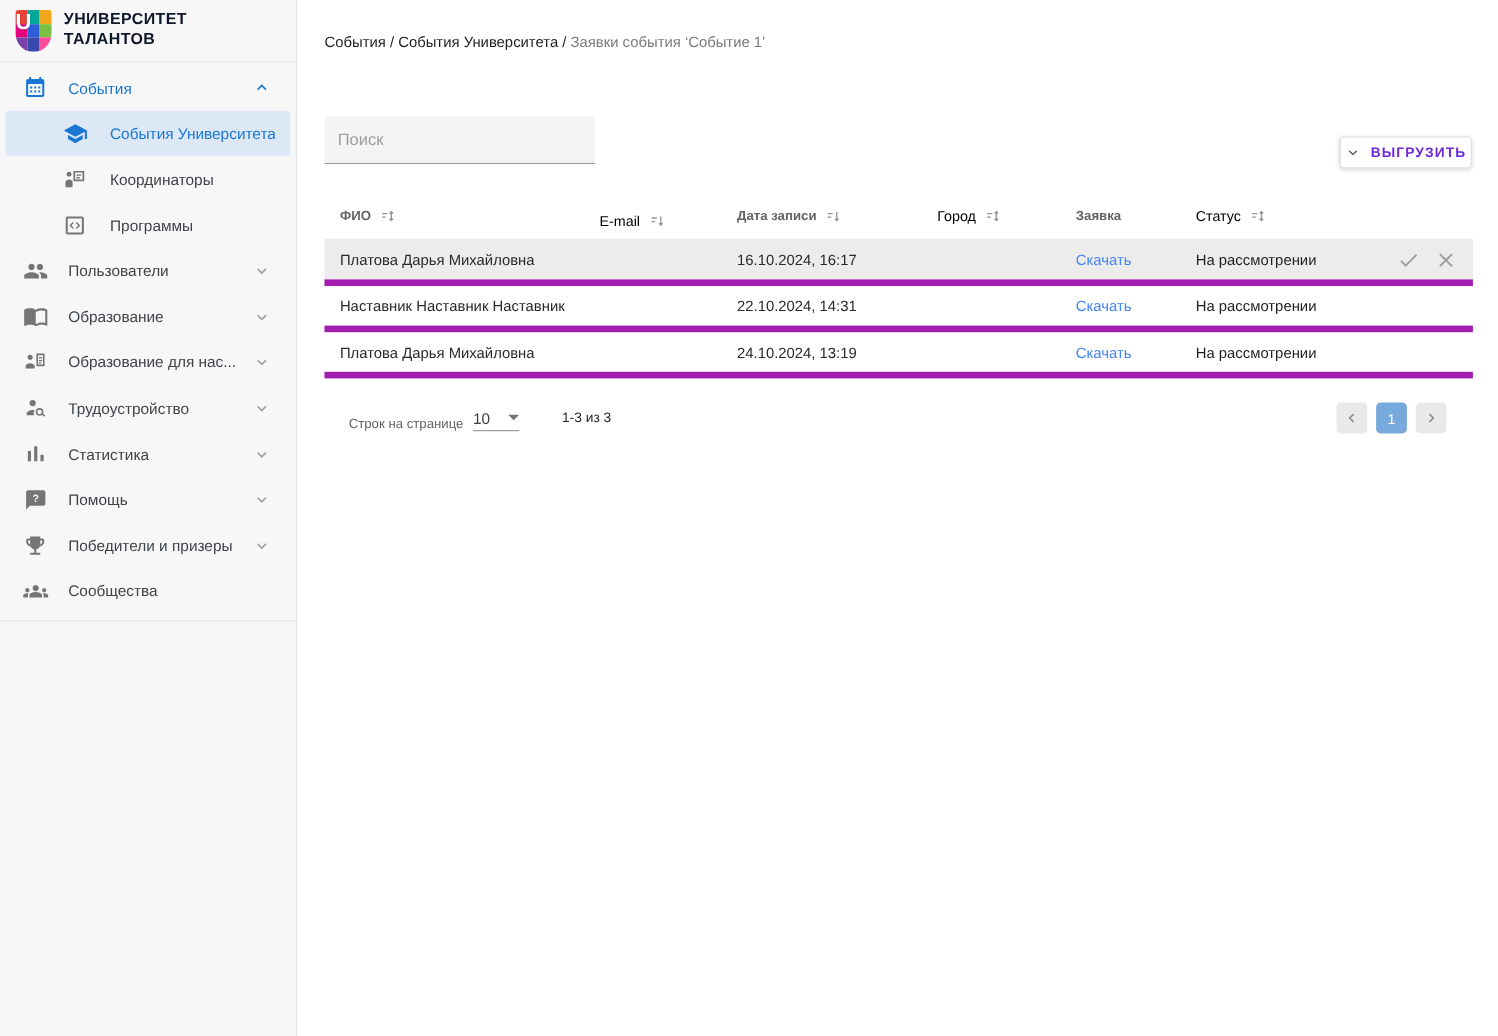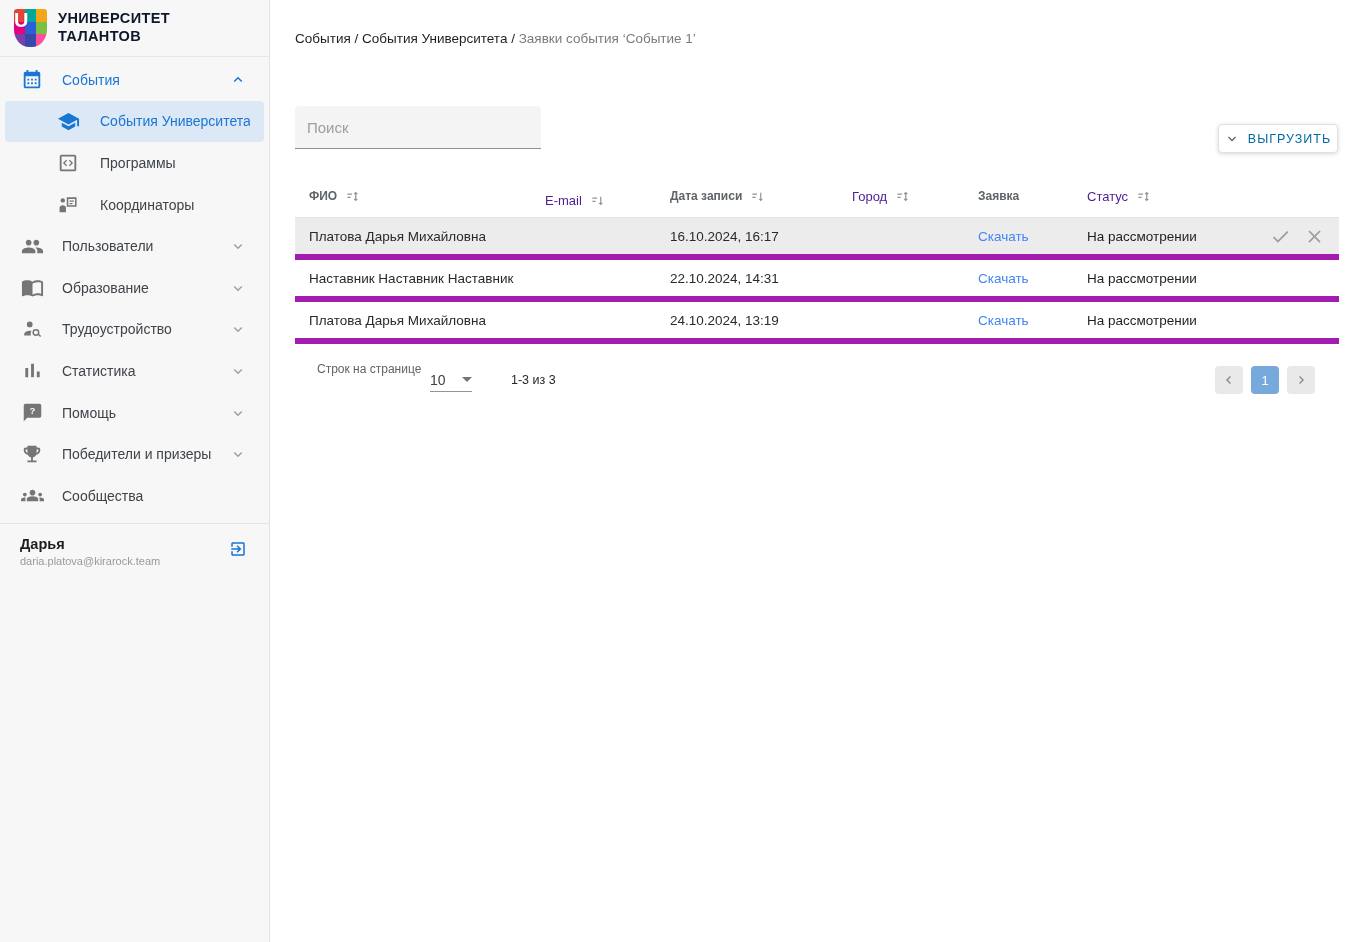--- a/index.html
+++ b/index.html
@@ -51,43 +51,43 @@
                   border-radius:4px 4px 0 0; }
   .search-field input { width:100%; height:100%; background:transparent; border:none;
                         outline:none; padding:0 12px; font-size:15px; color:#333;
                         font-family:"Liberation Sans", sans-serif; }
   .search-field input::placeholder { color:#9e9e9e; }
 
   .export-btn { position:absolute; left:1218px; top:124px; width:120px; height:29px;
                 background:#fff; border:1px solid #e1e1e1; border-radius:4px;
                 box-shadow:0 1px 4px rgba(0,0,0,.16); display:flex; align-items:center;
                 justify-content:center; gap:9px; cursor:pointer; }
-  .export-btn .lbl { font-size:12.5px; font-weight:400; letter-spacing:1px; color:#0369a1; }
+  .export-btn .lbl { font-size:12.5px; font-weight:700; letter-spacing:1px; color:#6d28d9; }
   .export-btn .chev { width:14px; color:#5f6368; display:flex; }
 
   .table { position:absolute; left:295px; top:175px; width:1044px; }
   .trow { display:grid; grid-template-columns:250px 125px 182px 126px 109px 183px 1fr;
           align-items:center; }
   .thead { height:43px; border-bottom:1px solid #e2e6ea; }
-  .th { display:flex; align-items:center; gap:9px; font-size:13px; color:#4c1d95;
+  .th { display:flex; align-items:center; gap:9px; font-size:13px; color:#000000;
         cursor:pointer; }
   .th.bold { font-size:12px; font-weight:700; color:#5f6468; }
   .th .sort { display:flex; color:#8f9499; }
   .th-email { position:relative; top:4px; }
   .cell-first { padding-left:14px; }
   .tbody .trow { height:42px; border-bottom:6px solid #a21caf; font-size:13.5px; color:#2a2a2a; }
   .trow.hl { background:#ececec; }
   .link { color:#4285f4; cursor:pointer; }
   .status { color:#1f1f1f; }
   .actions { display:flex; justify-content:flex-end; align-items:center; gap:13px;
              padding-right:17px; color:#9e9e9e; }
   .actions .act { width:21px; height:21px; cursor:pointer; display:flex; }
 
   .pagebar { position:absolute; left:295px; top:360px; width:1044px; height:40px; }
-  .rpp-label { position:absolute; left:22px; top:2px; font-size:12px; color:#636363; }
+  .rpp-label { position:absolute; left:22px; top:18px; font-size:12px; color:#636363; }
   .rpp-select { position:absolute; left:135px; top:8px; width:42px; height:24px;
                 border-bottom:1px solid #949494; display:flex; align-items:center;
                 justify-content:space-between; cursor:pointer; }
   .rpp-select .val { font-size:14px; color:#3c4043; }
   .rpp-select .arr { width:0; height:0; border-left:5px solid transparent;
                      border-right:5px solid transparent; border-top:5px solid #757575; }
   .range { position:absolute; left:216px; top:13px; font-size:12.5px; color:#262626; }
   .pager { position:absolute; left:920px; top:6px; display:flex; gap:8px; }
   .pg-btn { width:28px; height:28px; border-radius:4px; background:#e9e9e9;
             display:flex; align-items:center; justify-content:center; color:#8b8b8b;
@@ -142,39 +142,39 @@
           <svg viewBox="0 0 24 24" width="23" height="23" fill="currentColor">
               <path d="M5 13.18v4L12 21l7-3.82v-4L12 17l-7-3.82zM12 3 1 9l11 6 9-4.91V17h2V9L12 3z"></path>
             </svg>
           </span>
         <span class="label">События Университета</span>
       </div>
 
       <div class="nav-item sub">
         <span class="icon">
           <svg viewBox="0 0 24 24" width="22" height="22" fill="currentColor">
-              <path d="M19 3H5c-1.1 0-2 .9-2 2v14c0 1.1.9 2 2 2h14c1.1 0 2-.9 2-2V5c0-1.1-.9-2-2-2zm0 16H5V5h14v14z"></path>
-              <path d="m10 15.5-3.5-3.5L10 8.5l1 1-2.5 2.5L11 14.5l-1 1zm4 0-1-1 2.5-2.5L13 9.5l1-1 3.5 3.5-3.5 3.5z"></path>
-            </svg>
-          </span>
-        <span class="label">Программы</span>
-      </div>
-
-      <div class="nav-item sub">
-        <span class="icon">
-          <svg viewBox="0 0 24 24" width="22" height="22" fill="currentColor">
               <circle cx="6.3" cy="7" r="2.4"></circle>
               <path d="M2.8 20v-5.2c0-1.5 1.6-2.6 3.5-2.6s3.5 1.1 3.5 2.6V20H2.8z"></path>
               <path d="M11.5 4.5h9v8.5h-9z" fill="none" stroke="currentColor" stroke-width="1.7"></path>
               <path d="M13.7 7.2h4.6v1.3h-4.6zm0 2.6h3.2v1.3h-3.2z"></path>
             </svg>
           </span>
         <span class="label">Координаторы</span>
       </div>
 
+      <div class="nav-item sub">
+        <span class="icon">
+          <svg viewBox="0 0 24 24" width="22" height="22" fill="currentColor">
+              <path d="M19 3H5c-1.1 0-2 .9-2 2v14c0 1.1.9 2 2 2h14c1.1 0 2-.9 2-2V5c0-1.1-.9-2-2-2zm0 16H5V5h14v14z"></path>
+              <path d="m10 15.5-3.5-3.5L10 8.5l1 1-2.5 2.5L11 14.5l-1 1zm4 0-1-1 2.5-2.5L13 9.5l1-1 3.5 3.5-3.5 3.5z"></path>
+            </svg>
+          </span>
+        <span class="label">Программы</span>
+      </div>
+
       <div class="nav-item">
         <span class="icon">
           <svg viewBox="0 0 24 24" width="23" height="23" fill="currentColor">
               <path d="M16 11c1.66 0 2.99-1.34 2.99-3S17.66 5 16 5c-1.66 0-3 1.34-3 3s1.34 3 3 3zm-8 0c1.66 0 2.99-1.34 2.99-3S9.66 5 8 5C6.34 5 5 6.34 5 8s1.34 3 3 3zm0 2c-2.33 0-7 1.17-7 3.5V19h14v-2.5c0-2.33-4.67-3.5-7-3.5zm8 0c-.29 0-.62.02-.97.05 1.16.84 1.97 1.97 1.97 3.45V19h6v-2.5c0-2.33-4.67-3.5-7-3.5z"></path>
             </svg>
           </span>
         <span class="label">Пользователи</span>
         <span class="chev">
           <svg viewBox="0 0 24 24" width="18" height="18" fill="none" stroke="currentColor" stroke-width="2">
               <polyline points="7 10 12 15 17 10"></polyline>
@@ -189,20 +189,36 @@
             </svg>
           </span>
         <span class="label">Образование</span>
         <span class="chev">
           <svg viewBox="0 0 24 24" width="18" height="18" fill="none" stroke="currentColor" stroke-width="2">
               <polyline points="7 10 12 15 17 10"></polyline>
             </svg>
           </span>
       </div>
 
+      <div class="nav-item">
+        <span class="icon">
+          <svg viewBox="0 0 24 24" width="22" height="22" fill="currentColor">
+              <circle cx="7" cy="7.5" r="2.5"></circle>
+              <path d="M2.5 18.5v-2c0-2 3-3.1 4.5-3.1s4.5 1.1 4.5 3.1v2h-9z"></path>
+              <path d="M14 4.5h6.5v11H14z" fill="none" stroke="currentColor" stroke-width="1.6"></path>
+              <path d="M15.6 7.5h3.4v1.2h-3.4zm0 2.6h3.4v1.2h-3.4zm0 2.6h2.3v1.2h-2.3z"></path>
+            </svg>
+          </span>
+        <span class="label">Образование для нас...</span>
+        <span class="chev">
+          <svg viewBox="0 0 24 24" width="18" height="18" fill="none" stroke="currentColor" stroke-width="2">
+              <polyline points="7 10 12 15 17 10"></polyline>
+            </svg>
+          </span>
+      </div>
 
       <div class="nav-item">
         <span class="icon">
           <svg viewBox="0 0 24 24" width="22" height="22" fill="currentColor">
               <circle cx="9.5" cy="7" r="3.1"></circle>
               <path d="M3.5 19v-1.5c0-2.4 3.9-3.7 6-3.7.6 0 1.3.08 2 .25-.6.95-.95 2-.95 3.05 0 .66.13 1.32.4 1.9H3.5z"></path>
               <circle cx="16.3" cy="15.8" r="3" fill="none" stroke="currentColor" stroke-width="1.6"></circle>
               <path d="m18.4 18.2 2.5 2.5 1.1-1.1-2.5-2.5z"></path>
             </svg>
           </span>
@@ -263,29 +279,20 @@
               <path d="M12 12.75c1.63 0 3.07.39 4.24.9 1.08.48 1.76 1.56 1.76 2.73V18H6v-1.61c0-1.18.68-2.26 1.76-2.73 1.17-.52 2.61-.91 4.24-.91zM4 13c1.1 0 2-.9 2-2s-.9-2-2-2-2 .9-2 2 .9 2 2 2zm1.13 1.1c-.37-.06-.74-.1-1.13-.1-.99 0-1.93.21-2.78.58A2.01 2.01 0 0 0 0 16.43V18h4.5v-1.61c0-.83.23-1.61.63-2.29zM20 13c1.1 0 2-.9 2-2s-.9-2-2-2-2 .9-2 2 .9 2 2 2zm4 3.43c0-.81-.48-1.53-1.22-1.85A6.95 6.95 0 0 0 20 14c-.39 0-.76.04-1.13.1.4.68.63 1.46.63 2.29V18H24v-1.57zM12 6c1.66 0 3 1.34 3 3s-1.34 3-3 3-3-1.34-3-3 1.34-3 3-3z"></path>
             </svg>
           </span>
         <span class="label">Сообщества</span>
       </div>
 
     </div>
 
     <div class="side-divider"></div>
 
-    <div class="user-block">
-      <div class="user-name">Дарья</div>
-      <div class="user-email">daria.platova@kirarock.team</div>
-      <span class="logout-btn">
-        <svg viewBox="0 0 24 24" width="18" height="18" fill="currentColor">
-            <path d="M10.09 15.59 11.5 17l5-5-5-5-1.41 1.41L12.67 11H3v2h9.67l-2.58 2.59zM19 3H5c-1.11 0-2 .9-2 2v4h2V5h14v14H5v-4H3v4c0 1.1.89 2 2 2h14c1.1 0 2-.9 2-2V5c0-1.1-.9-2-2-2z"></path>
-          </svg>
-      </span>
-    </div>
   </div>
 
   <div class="breadcrumb">
     <span class="crumb">События</span><span> / </span><span class="crumb">События Университета</span><span> / </span><span class="cur">Заявки события ‘Событие 1’</span>
   </div>
 
   <div class="search-field">
     <input type="text" placeholder="Поиск" style="">
   </div>
 

